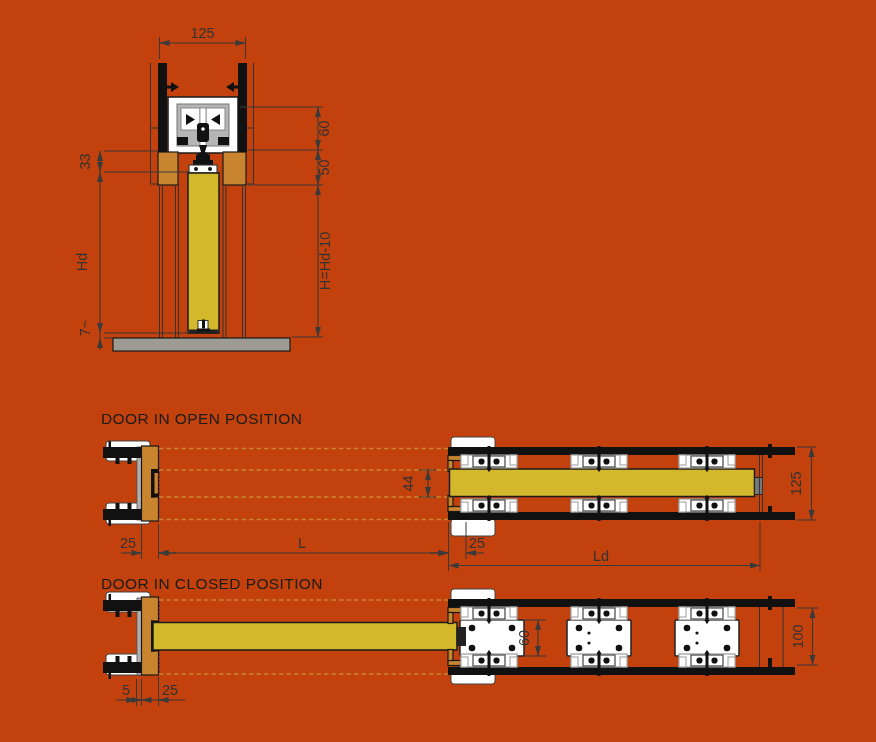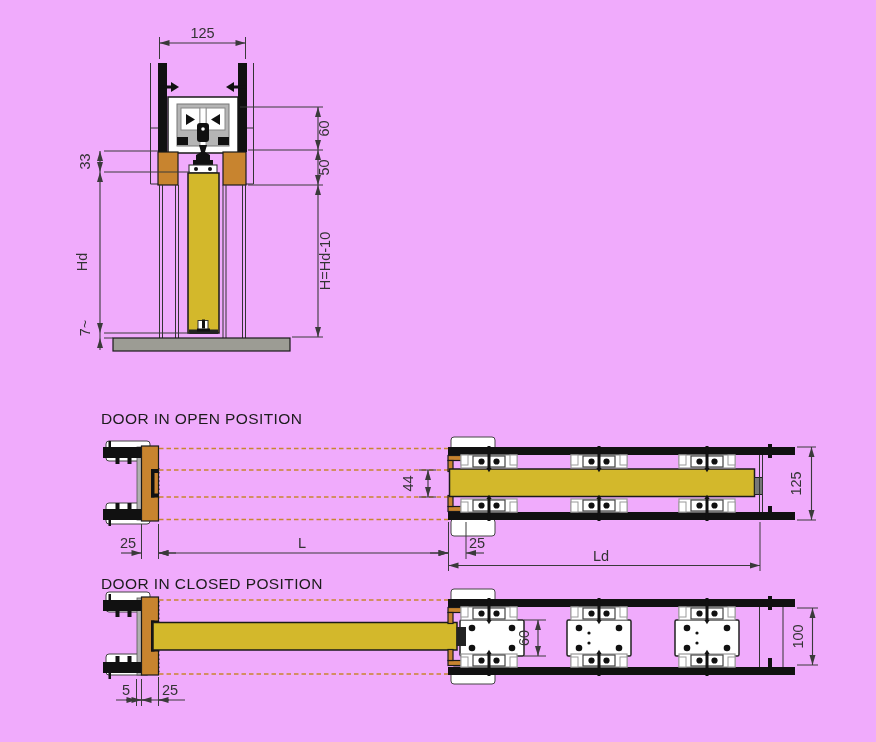--- a/index.html
+++ b/index.html
@@ -1,16 +1,16 @@
 <!DOCTYPE html>
 <html><head>
 <meta charset="utf-8">
 <style>
   html,body{margin:0;padding:0;background:#fff;}
-  #stage{position:relative;width:876px;height:742px;background:#f0abfc;overflow:hidden;}
+  #stage{position:relative;width:876px;height:742px;background:#c2410c;overflow:hidden;}
   svg{display:block;}
   .dim{font:14.5px "Liberation Sans", sans-serif;fill:#333;}
   .title{font:15.5px "Liberation Sans", sans-serif;fill:#1c1c1c;letter-spacing:.4px;}
   .ln{stroke:#3a3a3a;stroke-width:1;fill:none;}
   .dimln{stroke:#3a3a3a;stroke-width:1.1;fill:none;}
   .dash{stroke:#c8872e;stroke-width:1.3;fill:none;stroke-dasharray:4.5 3;}
   .dot{stroke:#111;stroke-width:1.2;fill:none;stroke-dasharray:1.5 2.6;}
   .outl{fill:#fff;stroke:#444;stroke-width:1;}
   .blk{fill:#111;}
   .orange{fill:#c8842f;stroke:#1a1a1a;stroke-width:1.2;}

